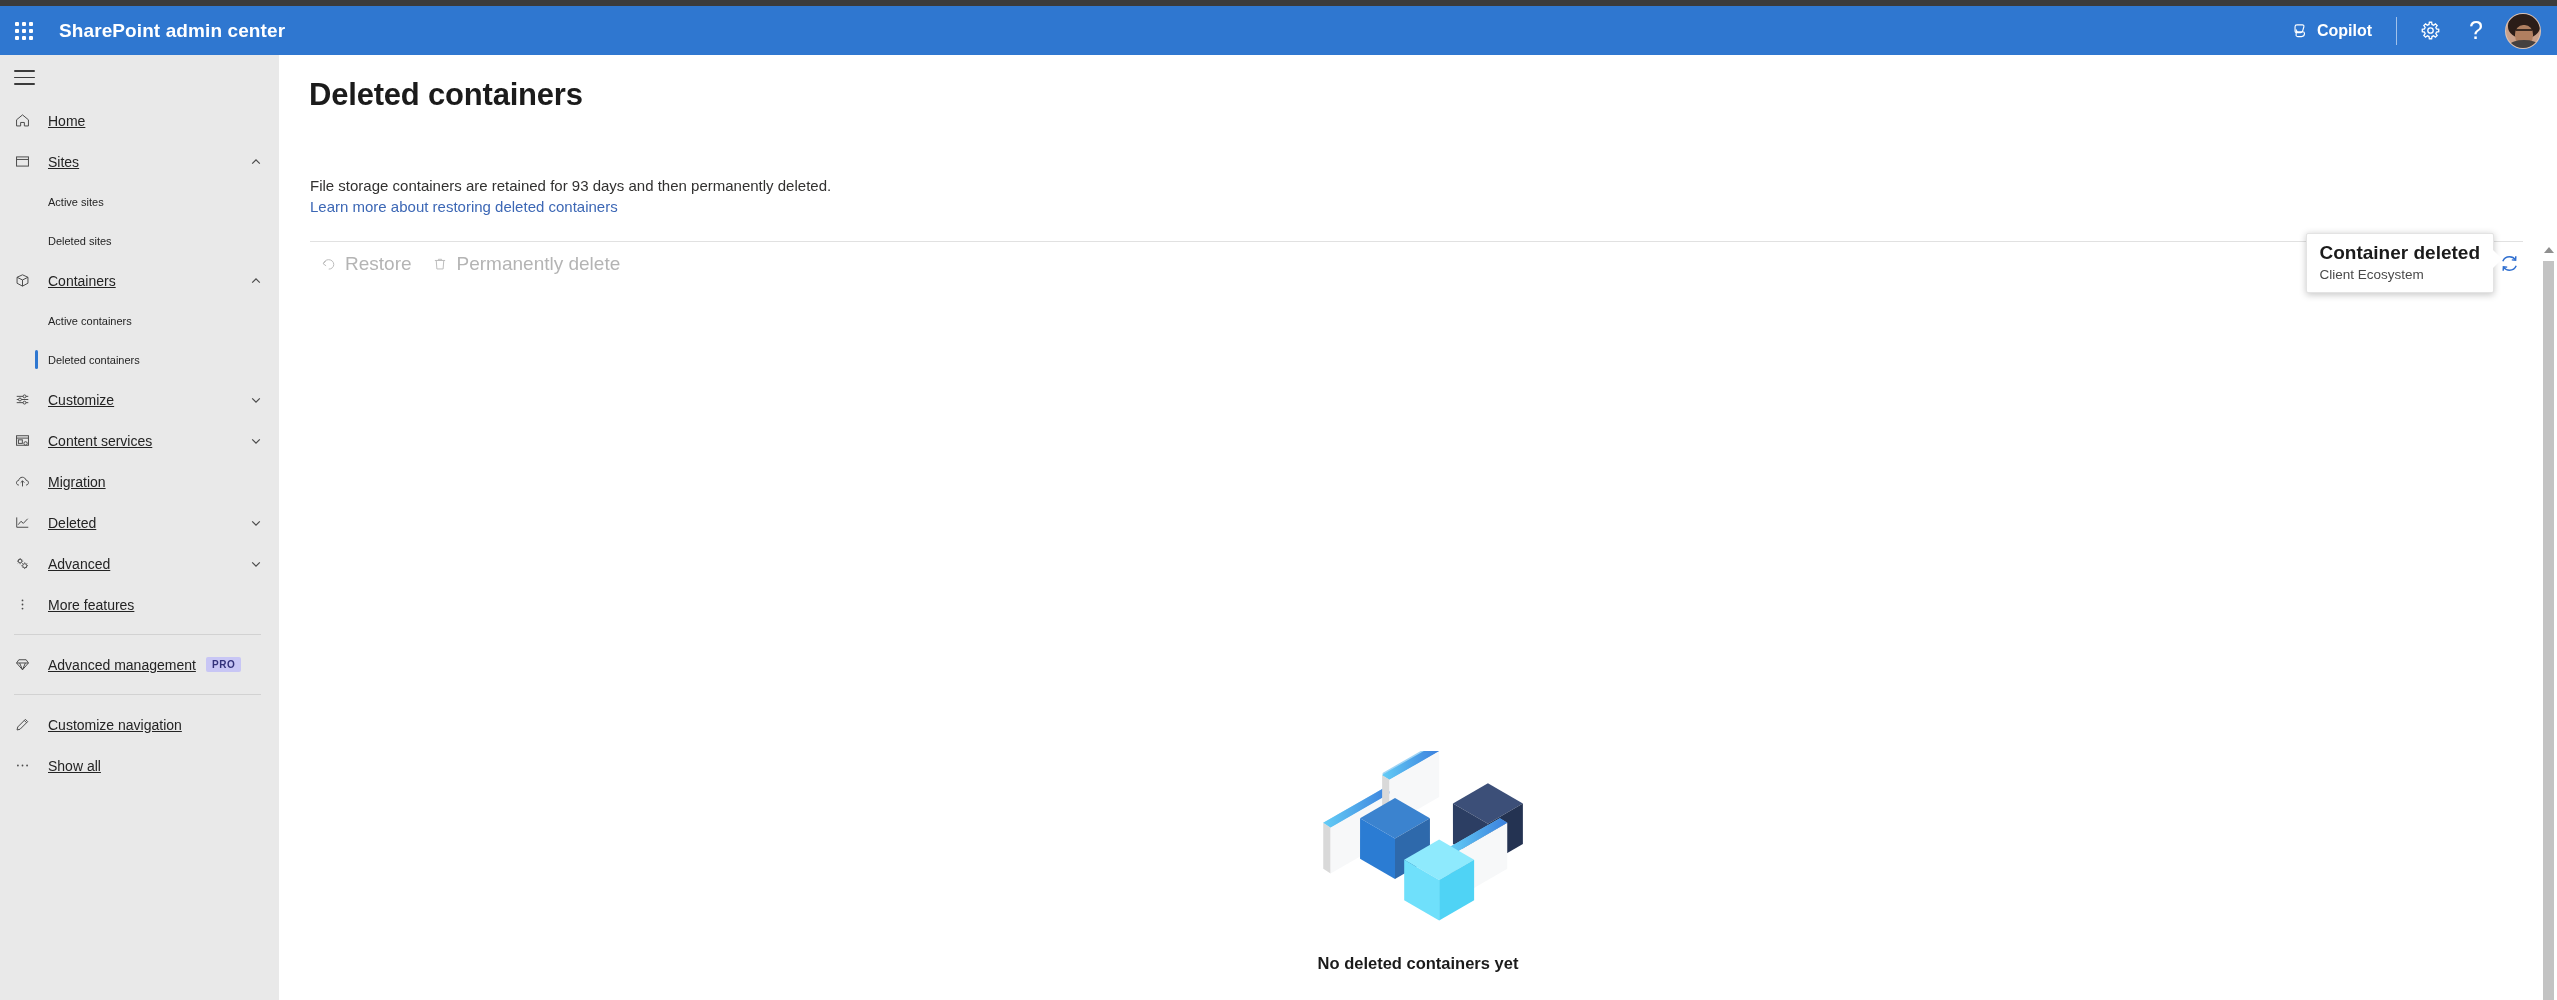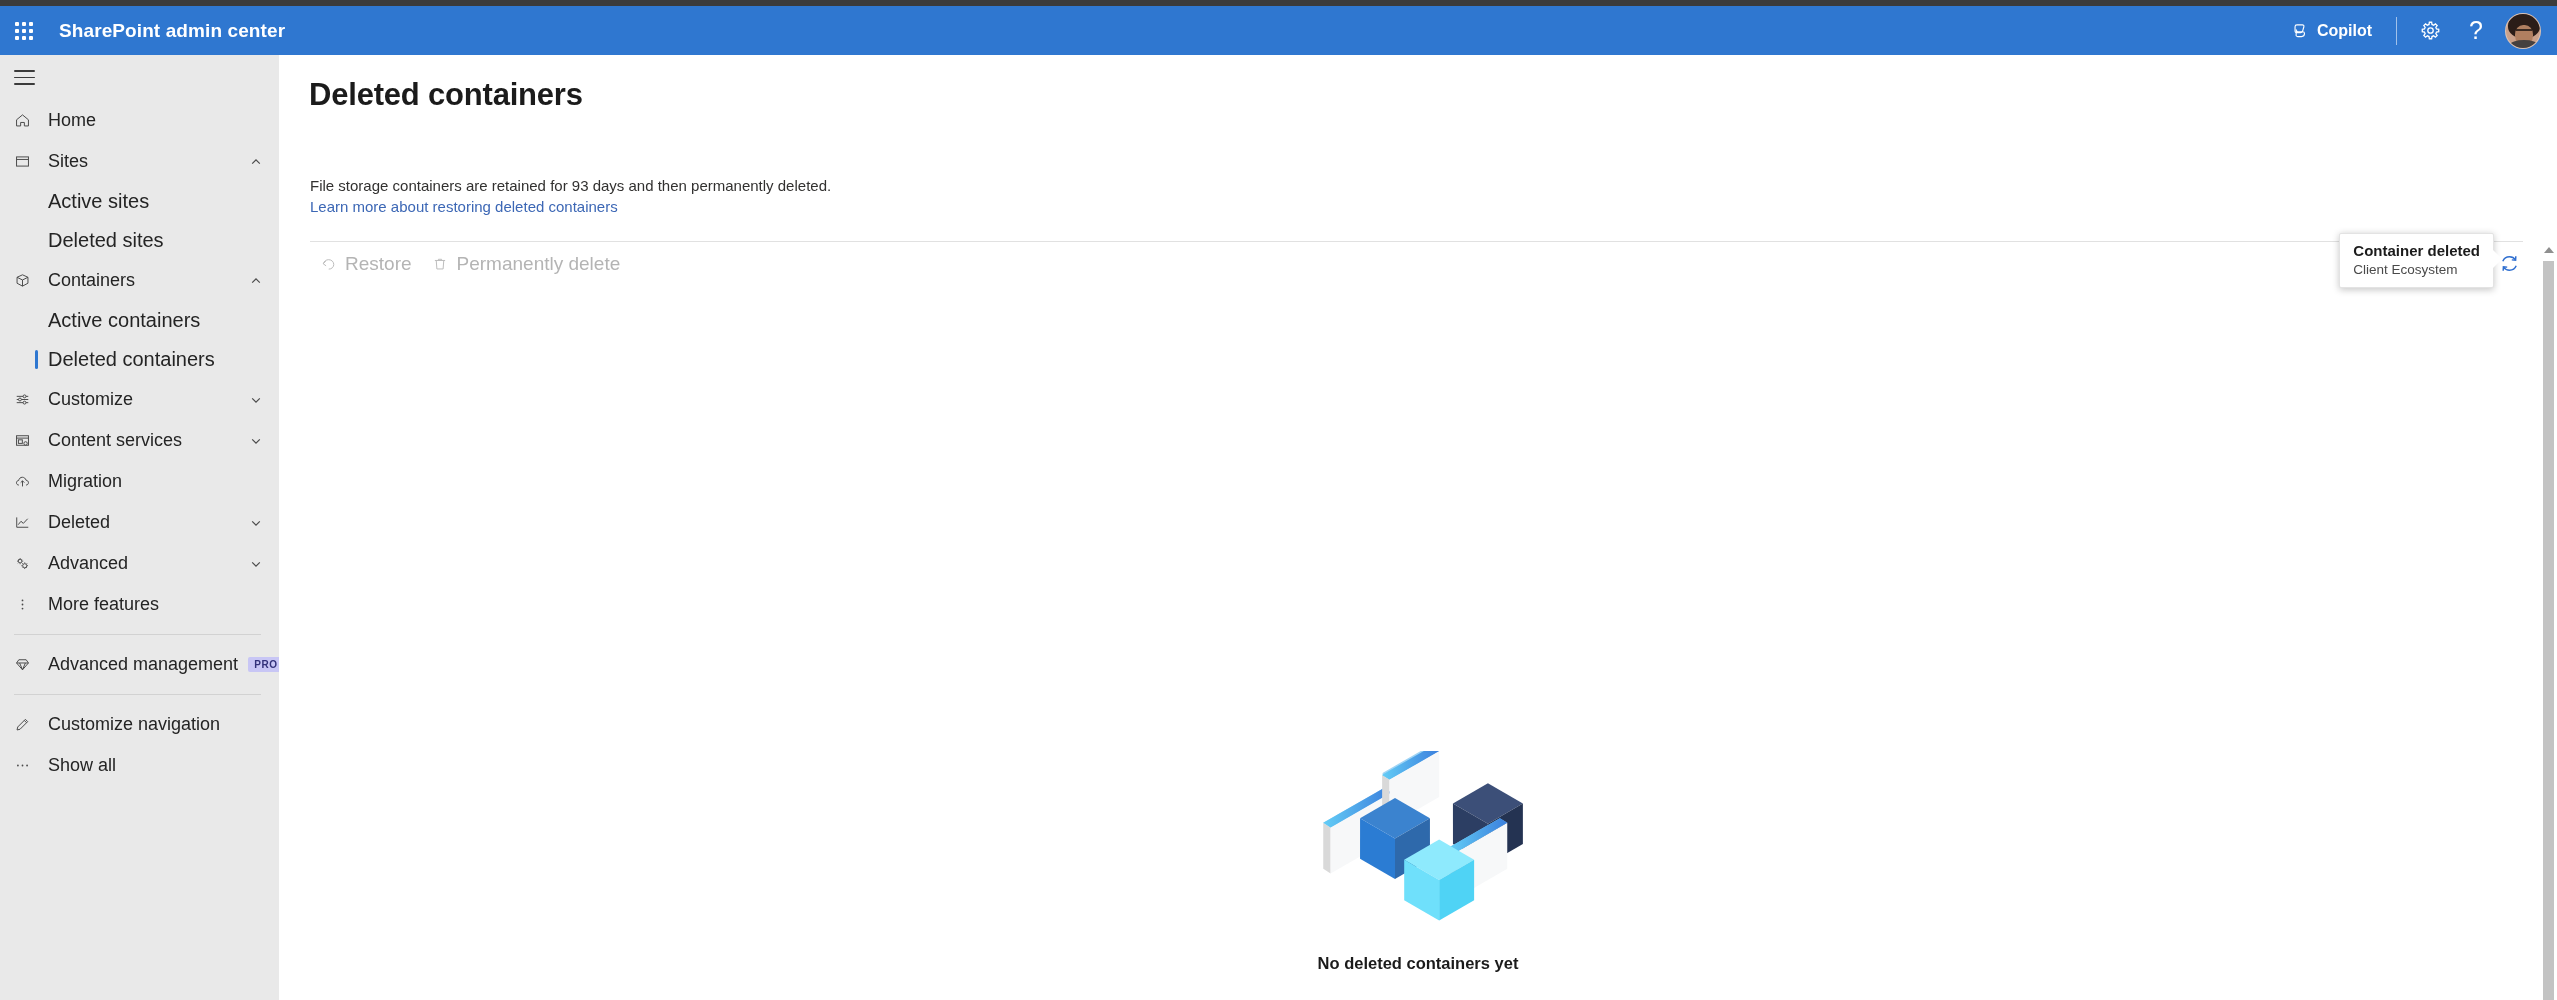--- a/index.html
+++ b/index.html
@@ -108,30 +108,30 @@
     height: 41px; display: flex; align-items: center;
     padding-left: 14px; padding-right: 16px;
     color: #24292e; cursor: pointer; position: relative;
     white-space: nowrap;
   }
   .nav-icon {
     width: 26px; min-width: 26px; height: 22px;
     display: flex; align-items: center; justify-content: flex-start;
     color: #4a4a4a;
   }
-  .nav-label { margin-left: 8px; font-size: 18px; color: #242424; }
+  .nav-label { margin-left: 8px; font-size: 14px; color: #242424; text-decoration: underline; }
   .chev {
     margin-left: auto; width: 14px; height: 14px;
     display: flex; align-items: center; justify-content: center;
     color: #4a4a4a;
   }
   .nav-sub {
     height: 39px; display: flex; align-items: center;
     padding-left: 48px; color: #242424; cursor: pointer;
-    position: relative; font-size: 20px; white-space: nowrap;
+    position: relative; font-size: 11px; white-space: nowrap;
   }
   .nav-sub.selected::before {
     content: ""; position: absolute; left: 35px; top: 10px;
     width: 3px; height: 19px; background: #2f77d0; border-radius: 2px;
   }
   .nav-divider {
     height: 1px; background: #d2d2d2;
     margin: 9px 18px 9px 14px;
   }
   .pro-badge {
@@ -188,21 +188,21 @@
     box-shadow: 0 1.6px 7px rgba(0,0,0,.22);
     padding: 8px 13px 10px 13px; min-width: 128px;
     border-radius: 2px;
   }
   .tooltip::after {
     content: ""; position: absolute; right: -9px; top: 16px;
     border-top: 9px solid transparent;
     border-bottom: 9px solid transparent;
     border-left: 9px solid #ffffff;
   }
-  .tt-title { font-size: 15px; font-weight: bold; color: #1b1b1b; white-space: nowrap; }
+  .tt-title { font-size: 19px; font-weight: bold; color: #1b1b1b; white-space: nowrap; }
   .tt-sub   { font-size: 13.5px; color: #4a4a4a; margin-top: 3px; white-space: nowrap; }
 
   
   .scrollbar {
     position: absolute; right: 0; top: 186px;
     width: 17px; height: 814px; background: #ffffff;
   }
   .sb-arrow {
     height: 17px; display: flex; align-items: center; justify-content: center;
     cursor: pointer;

